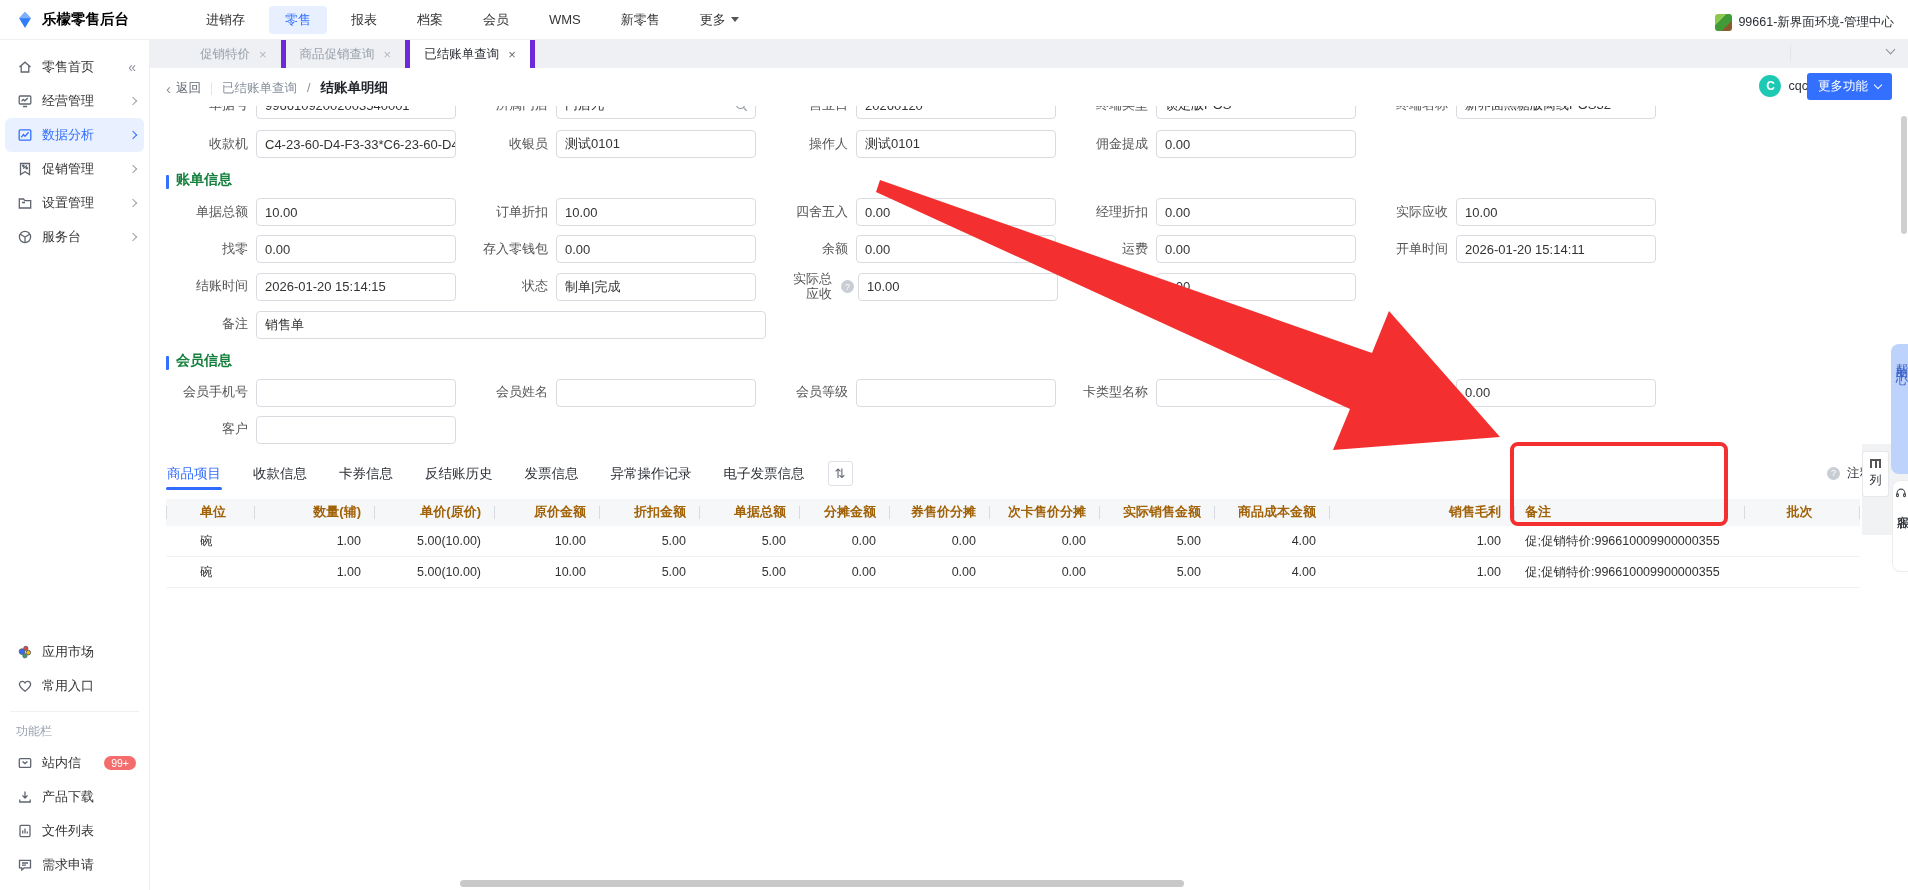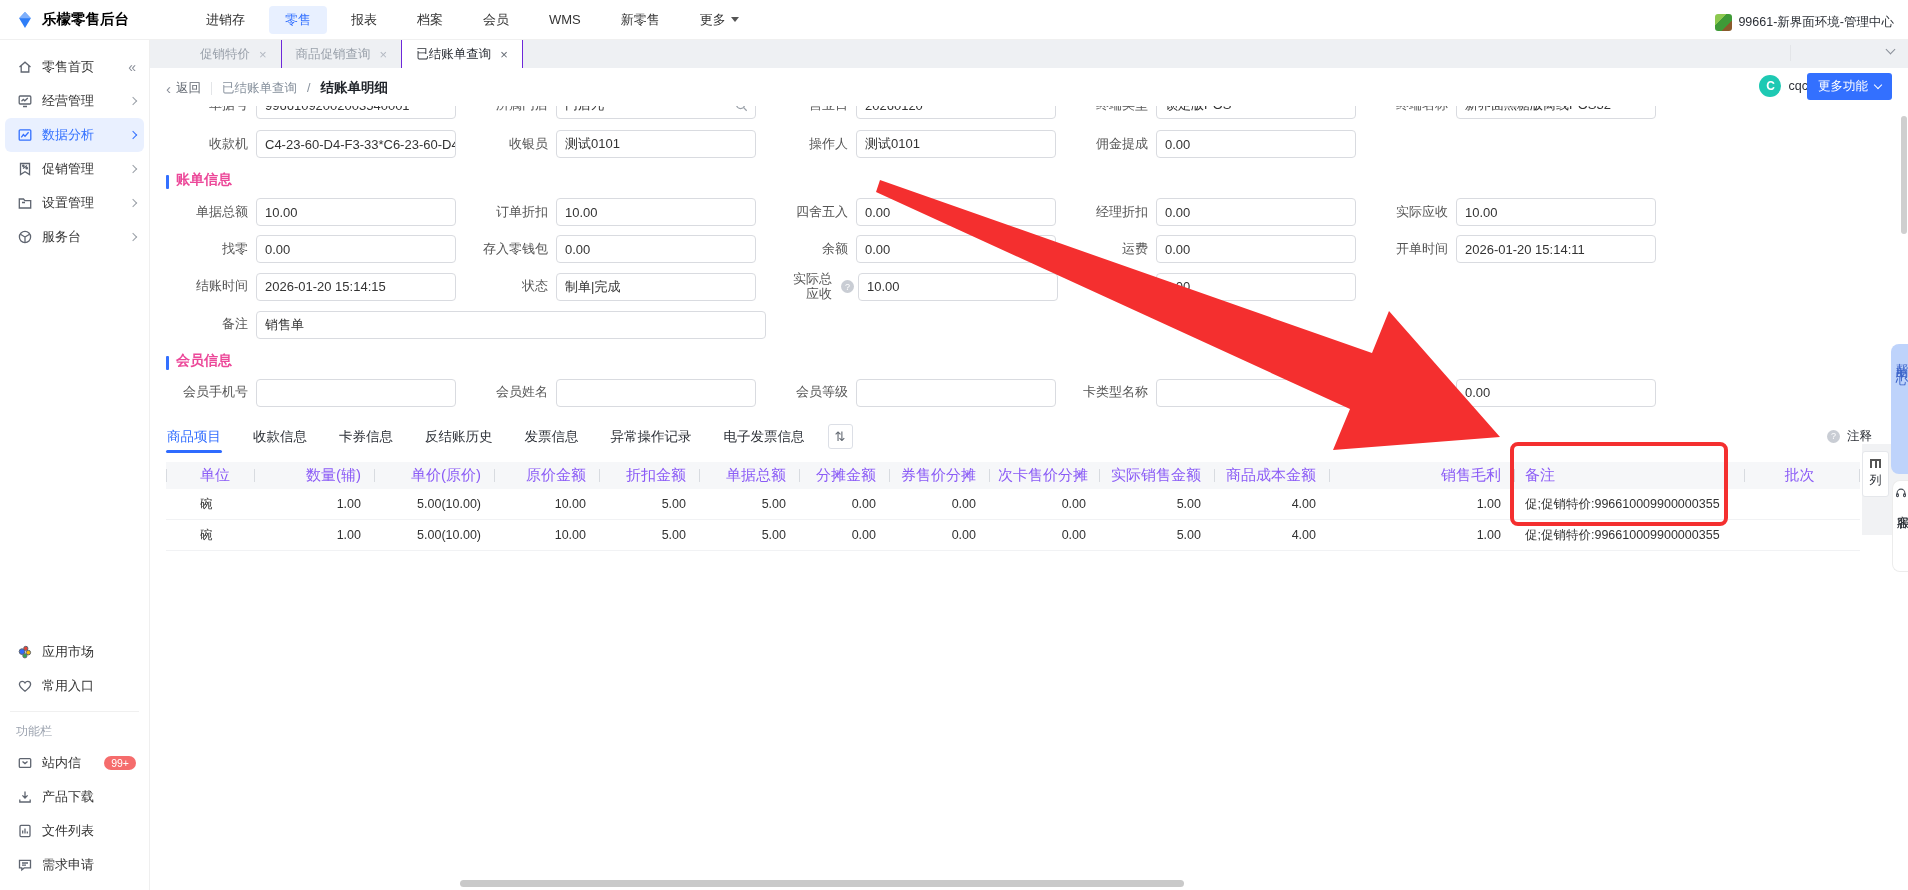--- a/index.html
+++ b/index.html
@@ -37,21 +37,21 @@
   .side-item.active .arr { border-color:#3370ff; }
   .collapse { color:#8a8f99; font-size:14px; }
   .side-push { flex:1 1 auto; }
   .side-divider { height:1px; background:#f0f0f0; margin:8px 10px; flex:0 0 1px; }
   .side-label { font-size:12px; color:#9ca3af; padding:3px 16px 6px; flex:0 0 auto; }
   .badge { background:#f56c6c; color:#fff; font-size:10.5px; border-radius:9px; padding:2px 7px; line-height:1; }
   .side-bottom-pad { flex:0 0 8px; }
 
   .main { flex:1; display:flex; flex-direction:column; min-width:0; }
   .tabstrip { flex:0 0 28px; height:28px; background:#eef0f3; display:flex; align-items:stretch; padding-left:36px; position:relative; }
-  .ptab { display:flex; align-items:center; gap:9px; padding:0 14px; font-size:12.5px; color:#9aa1ab; border-right:1px solid #6d28d9; cursor:pointer; white-space:nowrap; }
+  .ptab { display:flex; align-items:center; gap:9px; padding:0 14px; font-size:12.5px; color:#9aa1ab; border-right:5px solid #6d28d9; cursor:pointer; white-space:nowrap; }
   .ptab .x { color:#b3b9c2; font-size:13px; }
   .ptab.active { background:#fff; color:#2b2f36; }
   .ptab.active .x { color:#646a73; }
   .strip-chev { position:absolute; right:14px; top:9px; }
 
   .content { flex:1; background:#fff; position:relative; padding-left:16px; overflow:hidden; }
 
   .crumbs { height:26px; margin-top:7px; display:flex; align-items:center; gap:10px; font-size:12.5px; color:#86909c; }
   .crumbs .back { display:flex; align-items:center; gap:5px; color:#646a73; cursor:pointer; }
   .crumbs .back .lt { font-size:15px; line-height:1; color:#8a8f99; }
@@ -64,36 +64,36 @@
   .frow { display:grid; grid-template-columns:repeat(5,300px); margin-top:9px; }
   .fcell { display:flex; align-items:center; }
   .flabel { flex:0 0 90px; width:90px; text-align:right; font-size:13px; color:#555; padding-right:8px; white-space:nowrap; line-height:1.15; }
   .flabel.w58 { flex-basis:58px; width:58px; white-space:normal; margin-left:16px; }
   .finput { width:200px; height:28px; border:1px solid #d9dbe0; border-radius:4px; font-size:13px; color:#333; display:flex; align-items:center; padding:0 8px; background:#fff; white-space:nowrap; overflow:hidden; position:relative; }
   .finput .in-icon { position:absolute; right:7px; top:7px; }
   .cutwrap { height:15px; overflow:hidden; margin-top:5px; }
   .cutwrap .frow { margin-top:0; transform:translateY(-15px); }
   .span2 { grid-column:1 / span 2; }
   .span2 .finput { width:579px; }
-  .sec-head { display:flex; align-items:flex-end; gap:7px; margin-top:13px; font-size:14px; font-weight:bold; color:#ec4899; }
+  .sec-head { display:flex; align-items:flex-end; gap:7px; margin-top:13px; font-size:14px; font-weight:bold; color:#15803d; }
   .sec-bar { width:3px; height:14px; background:#3370ff; border-radius:1px; }
   .qicon { width:13px; height:13px; border-radius:50%; background:#c9cdd4; color:#fff; font-size:9px; display:inline-flex; align-items:center; justify-content:center; flex:0 0 13px; margin:0 4px 0 1px; }
 
   
   .dtabs { display:flex; align-items:center; gap:30px; margin-top:14px; height:32px; position:relative; }
   .dtab { font-size:13.5px; color:#2b2f36; position:relative; padding:6px 1px; cursor:pointer; white-space:nowrap; }
   .dtab.active { color:#2f6bff; }
   .dtab.active::after { content:''; position:absolute; left:0; right:0; bottom:-1px; height:2.5px; background:#2f6bff; border-radius:2px; }
   .sortbtn { width:25px; height:25px; border:1px solid #dcdfe6; border-radius:3px; display:flex; align-items:center; justify-content:center; color:#646a73; font-size:13px; margin-left:-8px; cursor:pointer; background:#fff; }
   .note { position:absolute; right:36px; top:7px; display:flex; align-items:center; gap:3px; font-size:12.5px; color:#2b2f36; cursor:pointer; }
 
   
   .tbl-wrap { margin-top:9px; width:1694px; }
   table { border-collapse:collapse; table-layout:fixed; width:1694px; }
-  thead th { background:#f6f7f9; height:27px; font-size:15px; font-weight:normal; color:#8b5cf6; position:relative; padding:0 14px 0 8px; white-space:nowrap; }
+  thead th { background:#f6f7f9; height:27px; font-size:13px; font-weight:bold; color:#a16207; position:relative; padding:0 14px 0 8px; white-space:nowrap; }
   thead th::after { content:''; position:absolute; right:0; top:7px; bottom:7px; width:1px; background:#d8dbe0; }
   thead th:first-child::before { content:''; position:absolute; left:0; top:7px; bottom:7px; width:1px; background:#d8dbe0; }
   th.num, td.num { text-align:right; }
   th.unit, td.unit { text-align:left; padding-left:34px; }
   th.remark, td.remark { text-align:left; padding-left:10px; }
   th.center, td.center { text-align:center; }
   tbody td { height:31px; font-size:12.5px; color:#333; padding:0 14px 0 8px; border-bottom:1px solid #f1f2f4; white-space:nowrap; overflow:hidden; }
 
   
   .anno { position:absolute; inset:0; width:1908px; height:890px; z-index:70; pointer-events:none; }
@@ -442,20 +442,26 @@
               <span class="flabel">会员等级</span>
               <span class="finput"></span>
             </div>
           <div class="fcell">
               <span class="flabel">卡类型名称</span>
               <span class="finput"></span>
             </div>
           <div class="fcell">
               <span class="flabel">积分</span>
               <span class="finput">0.00</span>
+            </div>
+        </div>
+        <div class="frow">
+          <div class="fcell">
+              <span class="flabel">客户</span>
+              <span class="finput"></span>
             </div>
         </div>
 
         <div class="dtabs">
           <span class="dtab active">商品项目</span>
           <span class="dtab">收款信息</span>
           <span class="dtab">卡券信息</span>
           <span class="dtab">反结账历史</span>
           <span class="dtab">发票信息</span>
           <span class="dtab">异常操作记录</span>

